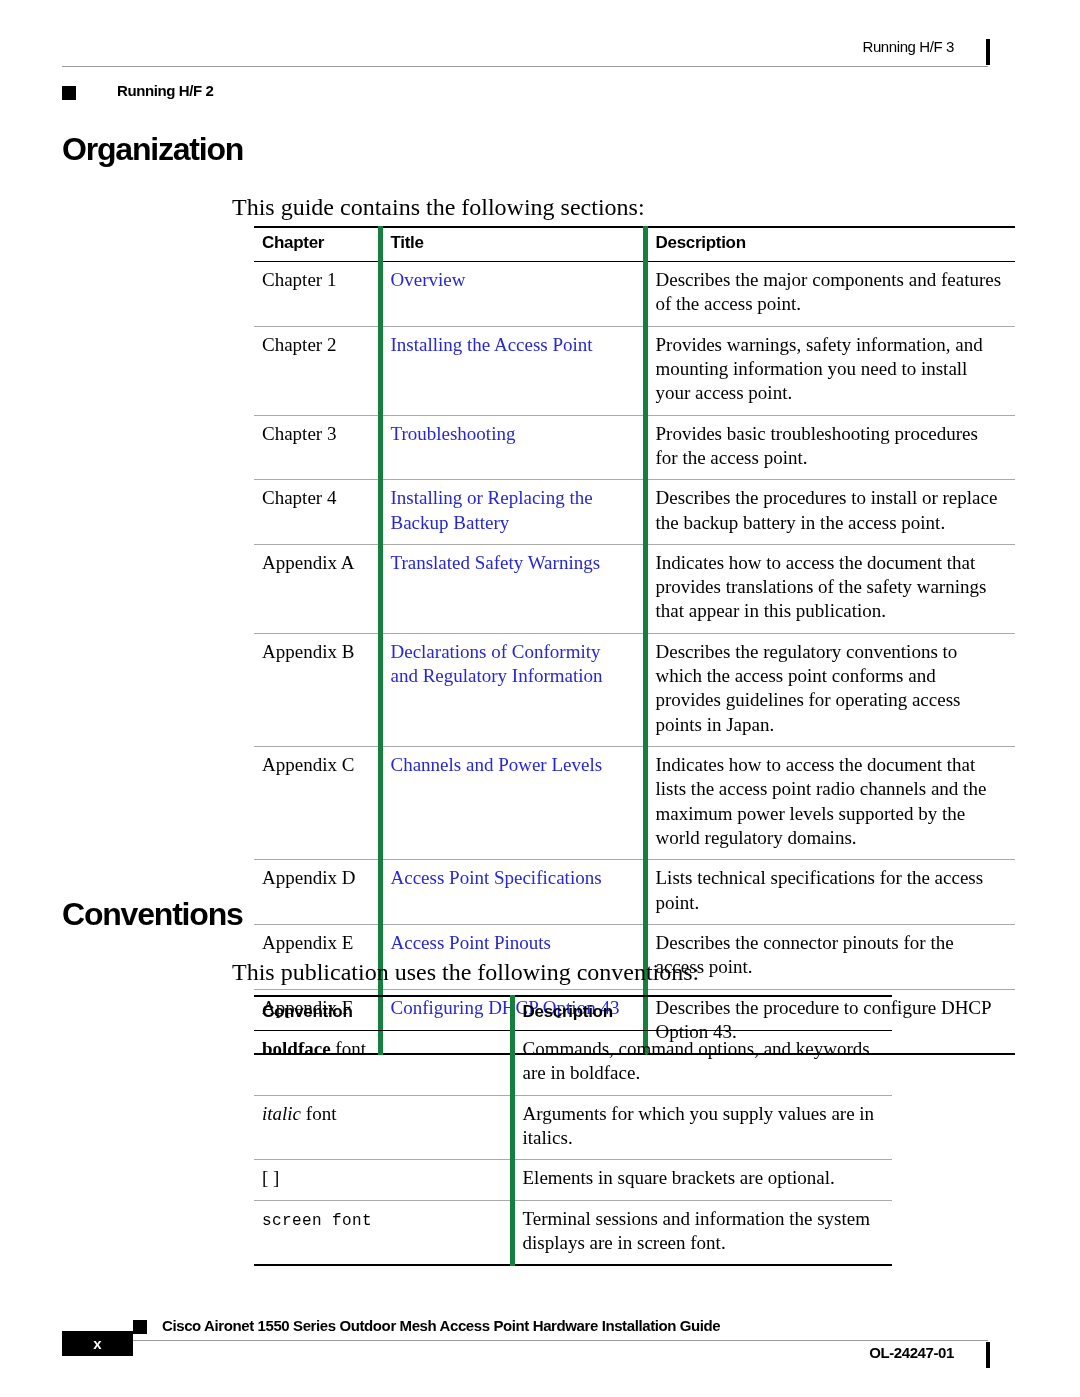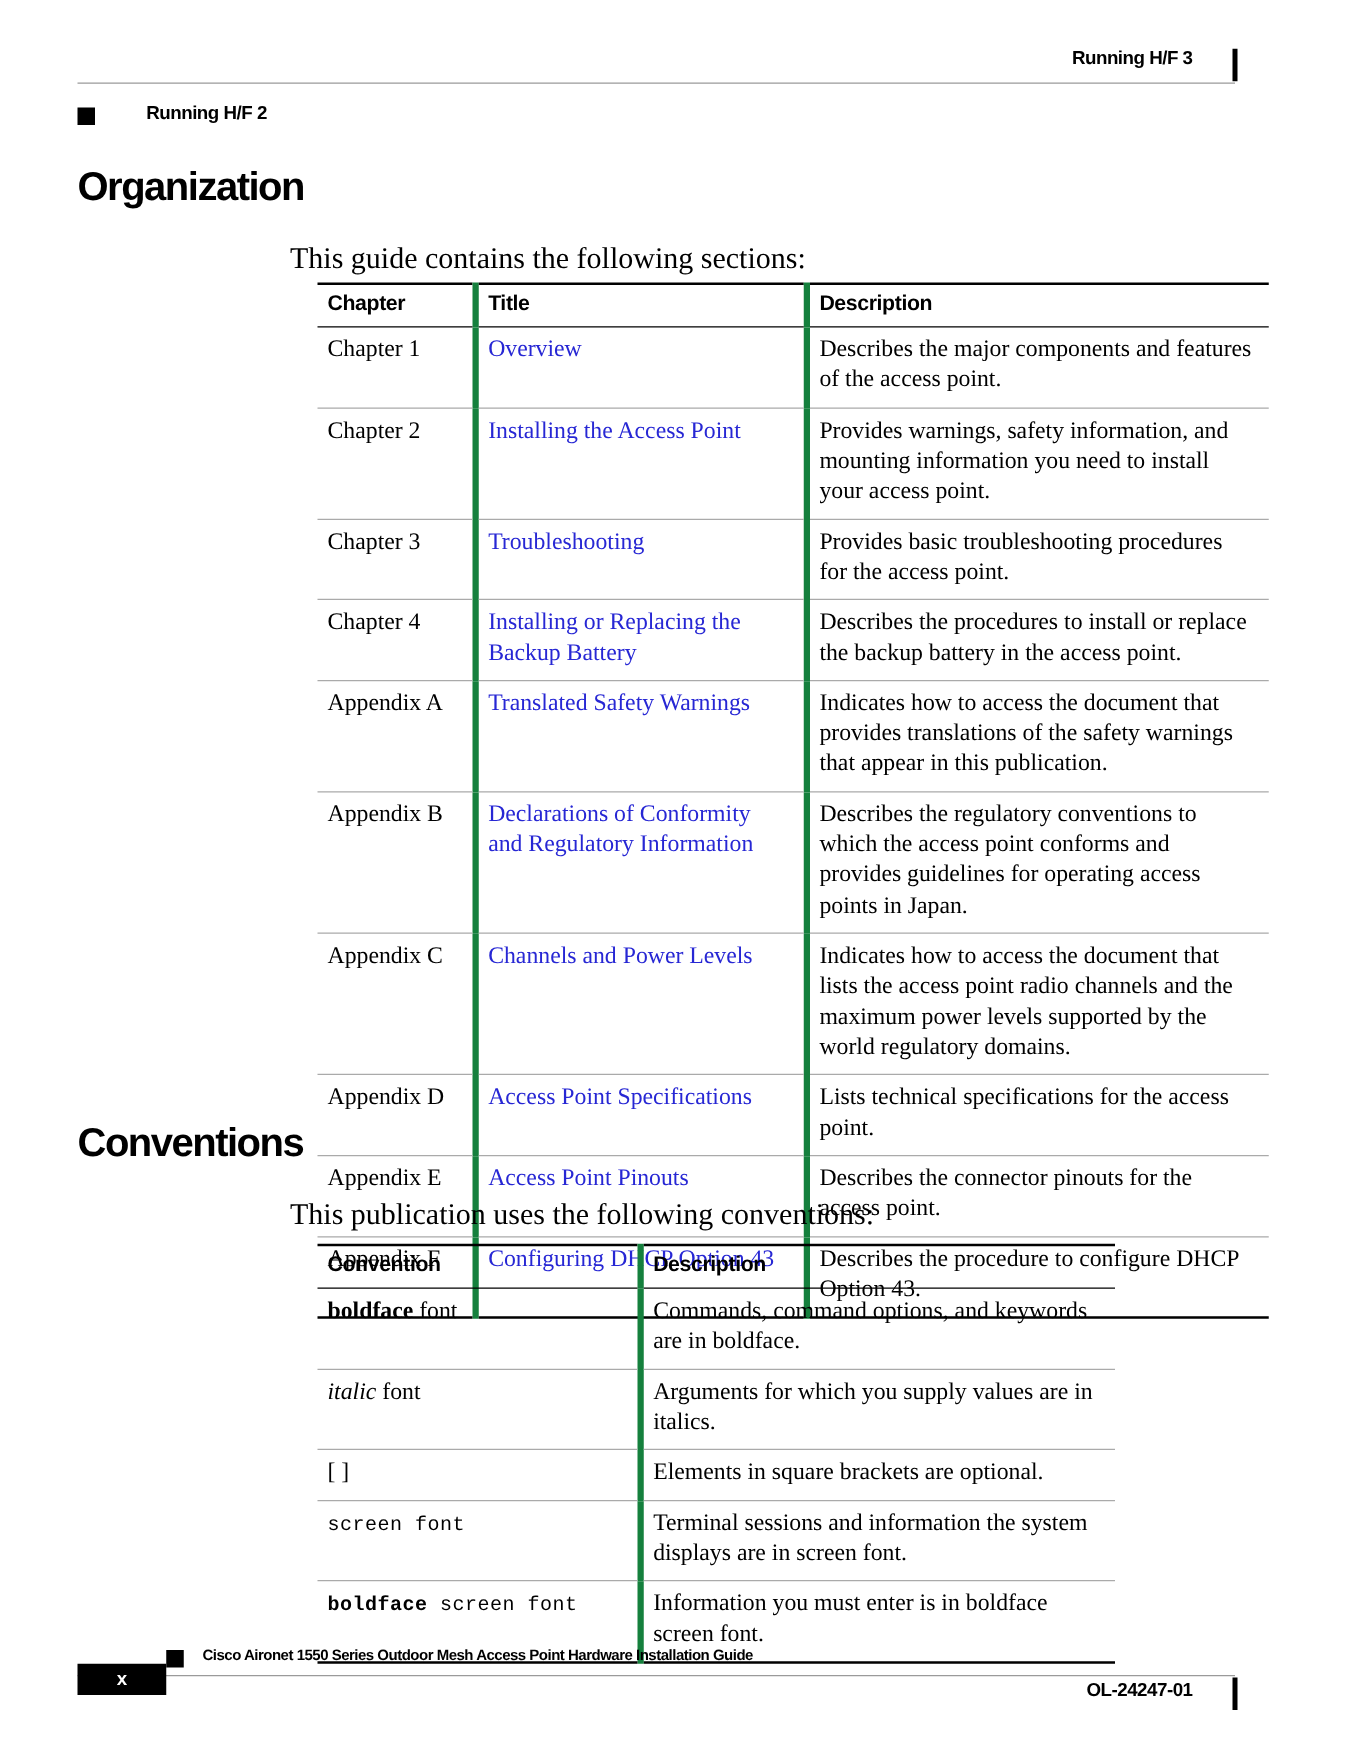--- a/index.html
+++ b/index.html
@@ -48,21 +48,21 @@
     font-weight: bold;
     font-size: 15px;
     letter-spacing: -0.4px;
     white-space: nowrap;
   }
   .hdr-right {
     position: absolute;
     right: 34px;
     top: 0px;
     font-family: "Liberation Sans Narrow", "Liberation Sans", sans-serif;
-    font-weight: bold;
+    font-weight: normal;
     font-size: 15px;
     letter-spacing: -0.4px;
     white-space: nowrap;
   }
   .change-bar-top {
     position: absolute;
     left: 924px;
     top: 1px;
     width: 4px;
     height: 26px;
@@ -199,21 +199,21 @@
     width: 14px;
     height: 14px;
     background: #000000;
   }
   .ftr-title {
     position: absolute;
     left: 100px;
     top: -1px;
     font-family: "Liberation Sans Narrow", "Liberation Sans", sans-serif;
     font-weight: bold;
-    font-size: 12px;
+    font-size: 15px;
     letter-spacing: -0.4px;
     white-space: nowrap;
   }
   .ftr-docnum {
     position: absolute;
     right: 34px;
     top: 26px;
     font-family: "Liberation Sans Narrow", "Liberation Sans", sans-serif;
     font-weight: bold;
     font-size: 15px;
@@ -335,24 +335,20 @@
       <td><span class="ital">italic</span><span> font</span></td>
       <td class="col-sep">Arguments for which you supply values are in italics.</td>
     </tr>
     <tr>
       <td><span>[ ]</span><span></span></td>
       <td class="col-sep">Elements in square brackets are optional.</td>
     </tr>
     <tr>
       <td><span class="mono">screen font</span><span class="mono"></span></td>
       <td class="col-sep">Terminal sessions and information the system displays are in screen font.</td>
-    </tr>
-    <tr>
-      <td><span class="mono bold">boldface</span><span class="mono"> screen font</span></td>
-      <td class="col-sep">Information you must enter is in boldface screen font.</td>
     </tr>
   </tbody>
 </table>
 
 <div class="page-footer">
   <div class="ftr-rule"></div>
   <div class="ftr-pagebox"></div>
   <div class="ftr-pagenum">x</div>
   <div class="ftr-square"></div>
   <div class="ftr-title">Cisco Aironet 1550 Series Outdoor Mesh Access Point Hardware Installation Guide</div>

